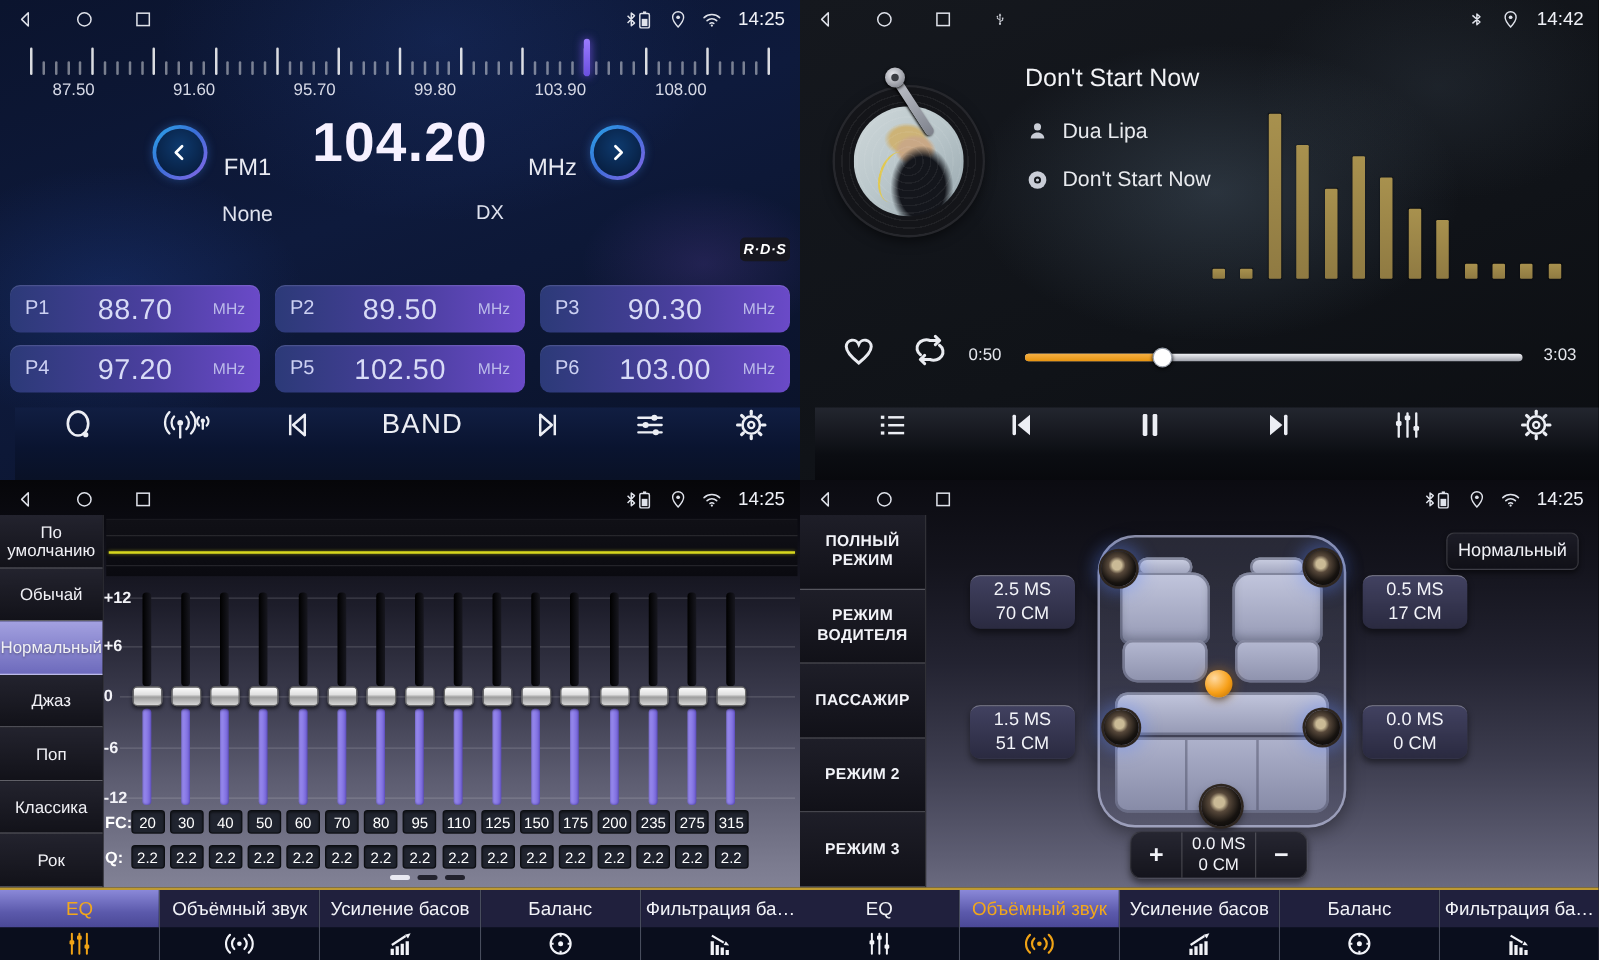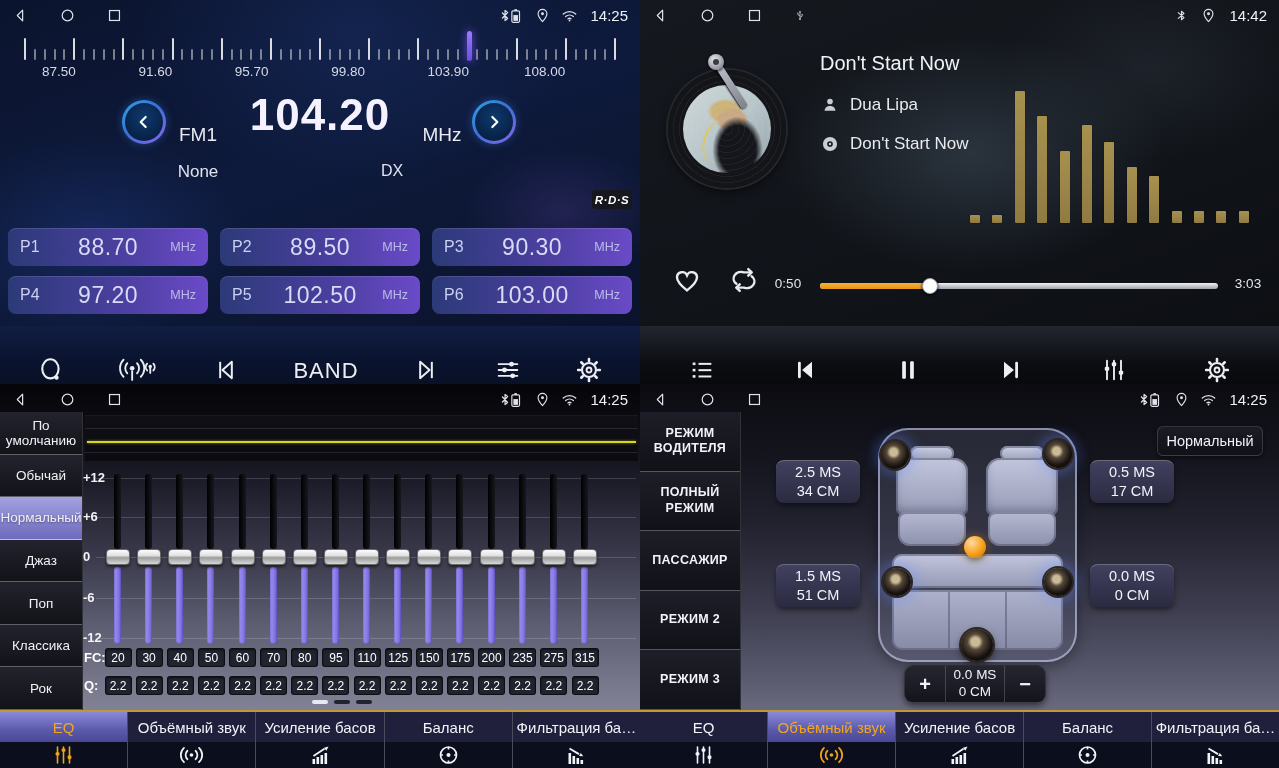--- a/index.html
+++ b/index.html
@@ -24,21 +24,21 @@
   .statusbar{position:absolute;top:0;left:0;right:0;height:30px;display:flex;align-items:center;justify-content:space-between;padding:0 12px;z-index:6;}
   .nav{display:flex;gap:30px;align-items:center;}
   .stat{display:flex;gap:10px;align-items:center;}
   .sicon{display:inline-block;width:17px;height:17px;color:#dfe2ea;}
   .sicon svg{width:100%;height:100%;display:block;}
   .sicon.wide{width:26px;}
   .sicon.small{width:14px;height:16px;opacity:.9;}
   .time{font-size:15px;color:#eef0f6;margin-left:2px;}
 
   
-  .toolbar{position:absolute;left:0;bottom:0;width:100%;height:58px;display:flex;align-items:flex-end;justify-content:space-around;padding:0 10px;box-sizing:border-box;}
+  .toolbar{position:absolute;left:12px;bottom:0;width:100%;height:58px;display:flex;align-items:flex-start;justify-content:space-around;padding:0 10px;box-sizing:border-box;}
   #q-radio .toolbar{background:linear-gradient(180deg,#111e42 0%,#0a1430 55%,#091126 100%);}
   #q-player .toolbar{background:linear-gradient(180deg,#23262f 0%,#0b0d12 65%,#08090d 100%);}
   .ticon{width:28px;height:28px;color:#eceef4;cursor:pointer;}
   .ticon.wide{width:40px;}
   .ticon svg{width:100%;height:100%;display:block;}
   .band-btn{font-size:22px;letter-spacing:1px;color:#eceef4;cursor:pointer;}
 
   
   .dial{position:absolute;left:0;top:30px;width:640px;height:52px;}
   #dial-ticks{position:absolute;left:24px;top:4px;width:592px;height:26px;}
@@ -847,32 +847,32 @@
               <path d="M6.6 13.4a8.2 8.2 0 0 1 10.8 0"></path>
               <path d="M9.9 16.6a3.6 3.6 0 0 1 4.2 0"></path>
               <circle cx="12" cy="19" r="1.3" fill="currentColor" stroke="none"></circle>
             </svg>
           </span>
         <span class="time">14:25</span>
       </div>
     </header>
 
     <div id="sf-menu">
+        <div class="sf-item">ПОЛНЫЙ РЕЖИМ</div>
         <div class="sf-item">РЕЖИМ ВОДИТЕЛЯ</div>
-        <div class="sf-item">ПОЛНЫЙ РЕЖИМ</div>
         <div class="sf-item">ПАССАЖИР</div>
         <div class="sf-item">РЕЖИМ 2</div>
         <div class="sf-item">РЕЖИМ 3</div>
       </div>
 
     <div class="sf-normal-btn">Нормальный</div>
 
     <div class="delay-box" id="db-fl">
       <span>2.5 MS</span>
-      <span>34 CM</span>
+      <span>70 CM</span>
     </div>
     <div class="delay-box" id="db-fr">
       <span>0.5 MS</span>
       <span>17 CM</span>
     </div>
     <div class="delay-box" id="db-rl">
       <span>1.5 MS</span>
       <span>51 CM</span>
     </div>
     <div class="delay-box" id="db-rr">

